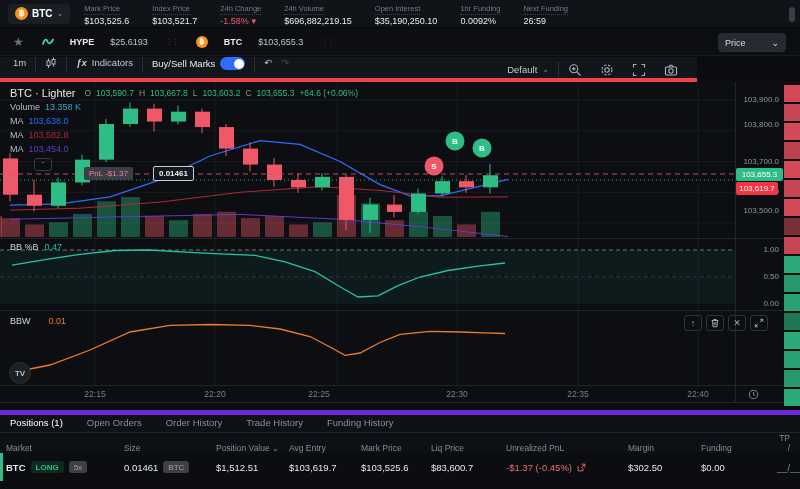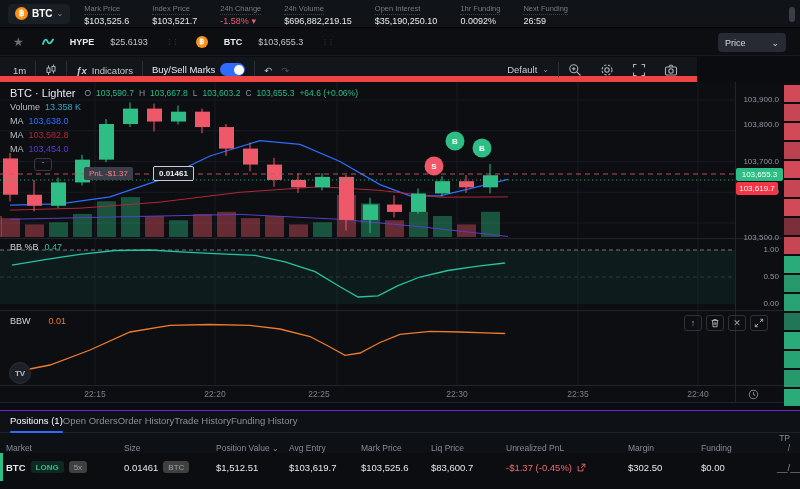--- a/index.html
+++ b/index.html
@@ -19,21 +19,21 @@
 
 #favbar{position:absolute;left:0;top:29px;width:800px;height:27px;background:#0c0e12;border-bottom:1px solid #171b21;display:flex;align-items:center;z-index:5}
 #fav-star{color:#6b7178;font-size:12px;margin-left:13px}
 .favchip{display:flex;align-items:center;gap:16px;margin-left:18px;cursor:pointer}
 .favchip .fname{font-size:9px;font-weight:bold;color:#e8eaee}
 .favchip .fprice{font-size:9px;color:#c0c5cc}
 .drag{color:#4a4f57;font-size:7px;letter-spacing:-1px;margin-left:2px}
 #price-select{position:absolute;right:14px;top:4px;height:19px;width:68px;background:#262b33;border-radius:4px;display:flex;align-items:center;justify-content:space-between;padding:0 7px;cursor:pointer}
 #price-select span{font-size:9px;color:#d5d8de}
 
-#ctoolbar{position:absolute;left:0;top:57px;width:697px;height:25px;background:#12151a;border-bottom:6px solid #ef4444;display:flex;align-items:flex-end;z-index:5}
+#ctoolbar{position:absolute;left:0;top:57px;width:697px;height:25px;background:#12151a;border-bottom:4px solid #ef4444;display:flex;align-items:flex-start;z-index:5}
 .tbtn{color:#c6cad1;font-size:9.5px;padding:0 9px;cursor:pointer;display:flex;align-items:center;gap:5px}
 .vsep{width:1px;height:15px;background:#2a2f37}
 .toggle{width:25px;height:13px;border-radius:7px;background:#2f6bff;position:relative;cursor:pointer}
 .toggle .knob{position:absolute;right:1.5px;top:1.5px;width:10px;height:10px;border-radius:50%;background:#fff}
 .dim{color:#4d525a}
 #tb-right{position:absolute;right:10px;top:0;height:25px;display:flex;align-items:center}
 .icon-svg{stroke:#aab0b8;fill:none;stroke-width:1.1}
 
 #chart{position:absolute;left:0;top:82px;width:800px;height:321px;background:#0c0e12}
 #gfx{position:absolute;left:0;top:0;z-index:1}
@@ -54,21 +54,21 @@
 #last-badge{left:736px;top:168px;width:47px;background:#2ebd85;color:#fff;text-align:center;padding:0}
 #entry-badge{left:736px;top:182px;width:42px;background:#f23645;color:#fff;text-align:center;padding:0}
 #bb-title{position:absolute;left:10px;top:242px;z-index:3;display:flex;gap:6px;align-items:center}
 #bbw-title{position:absolute;left:10px;top:316px;z-index:3;display:flex;gap:18px;align-items:flex-start}
 .ind-lbl{font-size:9px;color:#d1d4dc}
 #pane-btns{position:absolute;left:684px;top:315px;display:flex;gap:4px;z-index:3}
 .pbtn{width:18px;height:16px;border:1px solid #2e333b;border-radius:3px;color:#9aa0aa;font-size:9px;display:flex;align-items:center;justify-content:center;cursor:pointer;pointer-events:auto}
 #tv-logo{position:absolute;left:9px;top:362px;width:22px;height:22px;border-radius:50%;background:#1d2127;border:1px solid #2a2f37;color:#b9bec6;font-size:8px;font-weight:bold;display:flex;align-items:center;justify-content:center;z-index:3}
 #clock-icon{position:absolute;left:748px;top:389px;z-index:3}
 
-#tabs-row{position:absolute;left:0;top:410px;width:800px;height:23px;background:#0e1116;border-top:1px solid #6d28d9;border-bottom:1px solid #1f242b;display:flex;align-items:center;padding-left:10px;z-index:5}
+#tabs-row{position:absolute;left:0;top:410px;width:800px;height:23px;background:#0e1116;border-top:5px solid #6d28d9;border-bottom:1px solid #1f242b;display:flex;align-items:center;gap:24px;padding-left:10px;z-index:5}
 .tab{font-size:9.5px;color:#8a9098;cursor:pointer;height:23px;line-height:22px;position:relative}
 .tab.active{color:#fff}
 .tab.active::after{content:"";position:absolute;left:0;right:0;bottom:0;height:2px;background:#2f6bff;border-radius:1px}
 #tbl-head,#tbl-row{position:absolute;left:0;width:800px;display:grid;grid-template-columns:118px 92px 73px 72px 70px 75px 122px 73px 76px 1fr;align-items:center;z-index:5}
 #tbl-head{top:433px;height:20px;background:#0d1014;color:#868c95;font-size:8.5px}
 #tbl-head>div{padding-left:6px}
 #tbl-row{top:453px;height:28px;background:#0b0d10;font-size:9.5px;color:#e6e8ec}
 #tbl-row>div{padding-left:6px;display:flex;align-items:center;gap:5px}
 #row-accent{position:absolute;left:0;top:453px;width:3px;height:28px;background:#2ebd85;z-index:6}
 .bdg{border-radius:3px;font-size:8px;padding:1.5px 5px;font-weight:bold}
@@ -374,21 +374,21 @@
 <div class="tlabel" style="left: 80px; top: 389px;">22:15</div>
     <div class="tlabel" style="left: 200px; top: 389px;">22:20</div>
     <div class="tlabel" style="left: 304px; top: 389px;">22:25</div>
     <div class="tlabel" style="left: 442px; top: 389px;">22:30</div>
     <div class="tlabel" style="left: 563px; top: 389px;">22:35</div>
     <div class="tlabel" style="left: 683px; top: 389px;">22:40</div>
     <div class="plabel" style="top: 95px;">103,900.0</div>
     <div class="plabel" style="top: 120px;">103,800.0</div>
     <div class="plabel" style="top: 156.5px;">103,700.0</div>
     <div class="plabel" style="top: 187.25px;">103,600.0</div>
-    <div class="plabel" style="top: 233px;">103,500.0</div>
+    <div class="plabel" style="top: 206px;">103,500.0</div>
     <div class="plabel" style="top: 245px;">1.00</div>
     <div class="plabel" style="top: 272px;">0.50</div>
     <div class="plabel" style="top: 299px;">0.00</div>
   </div>
 
 <div id="tabs-row">
     <div class="tab active">Positions (1)</div>
     <div class="tab">Open Orders</div>
     <div class="tab">Order History</div>
     <div class="tab">Trade History</div>

